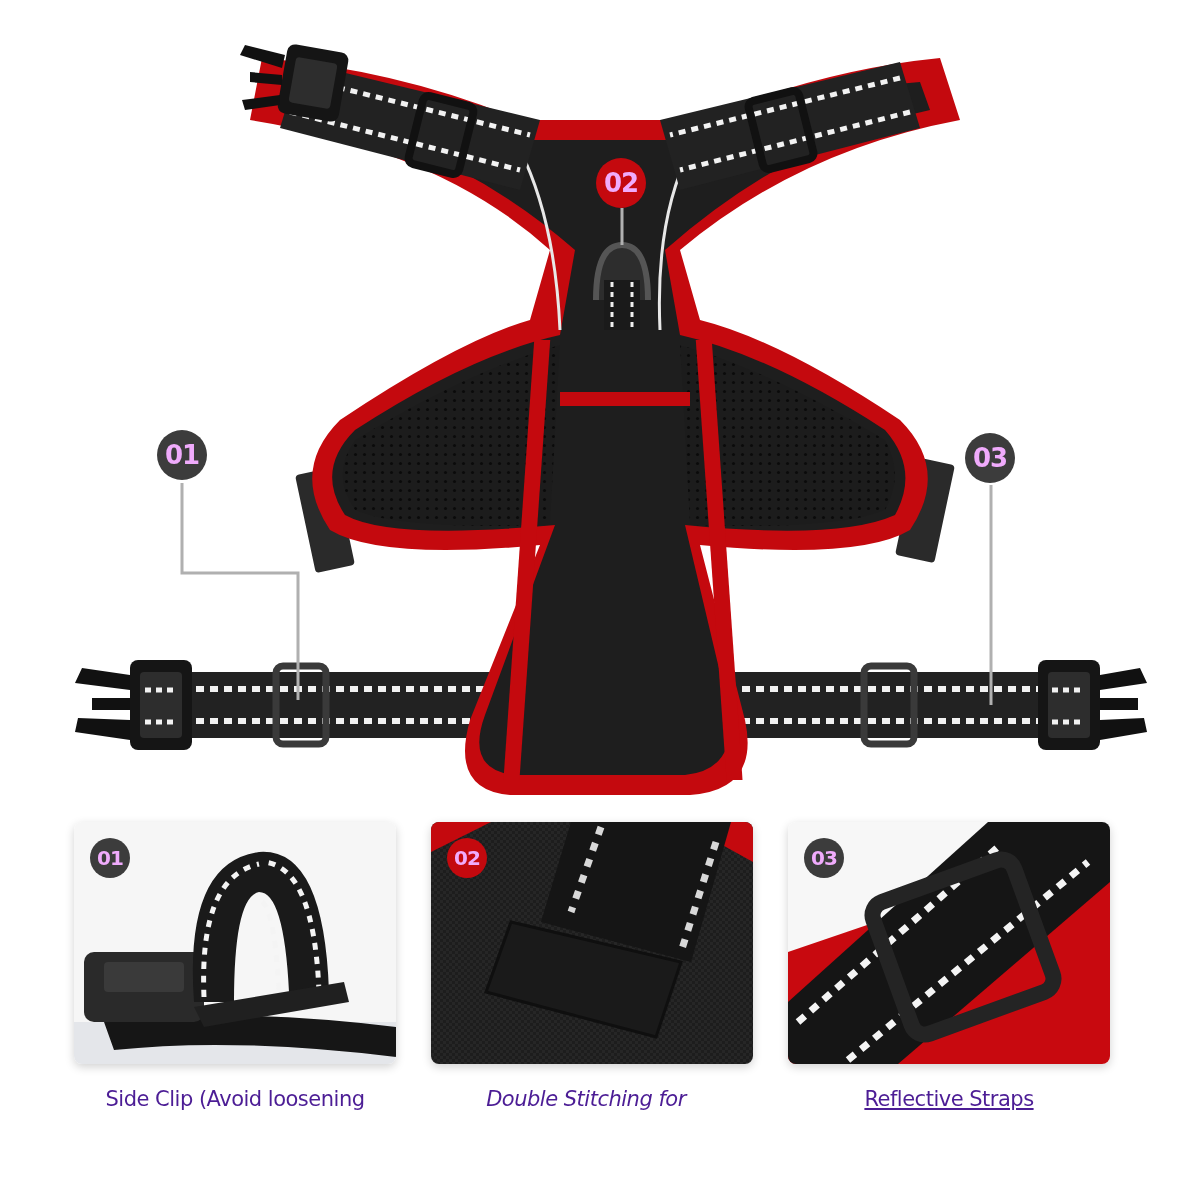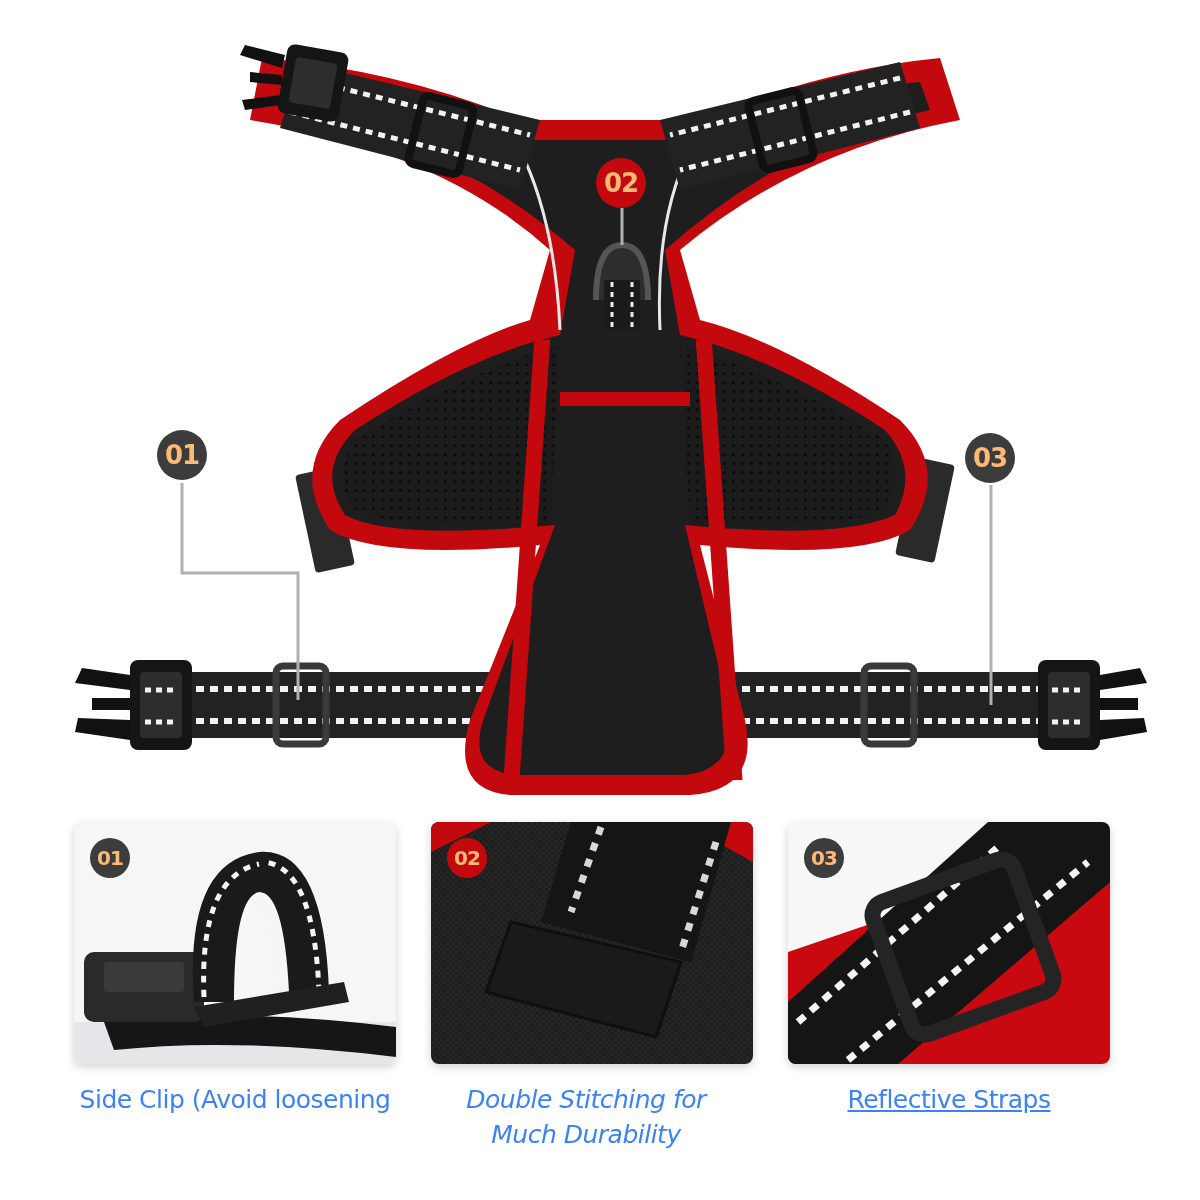--- a/index.html
+++ b/index.html
@@ -1,37 +1,37 @@
 <!DOCTYPE html>
 <html><head>
   <meta charset="utf-8">
   <style>
     html, body { margin: 0; padding: 0; background: #ffffff; }
     body { width: 1200px; height: 1200px; position: relative; overflow: hidden; font-family: "Liberation Sans", "DejaVu Sans", sans-serif; }
     .hero { position: absolute; left: 0; top: 0; width: 1200px; height: 800px; }
     .hero svg { position: absolute; left: 0; top: 0; }
     .badge {
       position: absolute; width: 50px; height: 50px; border-radius: 50%;
-      color: #fdba74; font-weight: bold; font-size: 26px; line-height: 50px;
+      color: #f0abfc; font-weight: bold; font-size: 26px; line-height: 50px;
       text-align: center; letter-spacing: -1px;
       font-family: "DejaVu Sans", "Liberation Sans", sans-serif;
     }
     .badge.dark { background: #3c3c3c; }
     .badge.red { background: #c4090e; }
     .badge.small { width: 40px; height: 40px; line-height: 40px; font-size: 20px; }
     .card {
       position: absolute; top: 822px; width: 322px; height: 242px;
       border-radius: 8px; overflow: hidden;
       box-shadow: 0 3px 10px rgba(0,0,0,0.18);
     }
     .card svg { position: absolute; left: 0; top: 0; }
     .card .badge { left: 16px; top: 16px; }
     .caption {
       position: absolute; top: 1082px; width: 340px; text-align: center;
-      color: #3b82f6; font-size: 25px; line-height: 35px;
+      color: #4c1d95; font-size: 21px; line-height: 35px;
       font-family: "DejaVu Sans", "Liberation Sans", sans-serif;
       letter-spacing: -0.5px;
     }
   </style>
 </head>
 <body>
 
 <div class="hero">
   <svg width="1200" height="800" viewBox="0 0 1200 800">
     <defs>
@@ -198,17 +198,16 @@
     <rect x="100" y="55" width="150" height="140" rx="14" fill="none" stroke="#242424" stroke-width="16" transform="rotate(-20 175 125)"></rect>
   </svg>
   <div class="badge dark small">03</div>
 </div>
 
 <div class="caption" style="left:65px;">
   <div>Side Clip (Avoid loosening</div>
 </div>
 <div class="caption" style="left:416px;font-style:italic;">
   <div>Double Stitching for</div>
-  <div>Much Durability</div>
 </div>
 <div class="caption" style="left:779px;text-decoration:underline;">
   <div>Reflective Straps</div>
 </div>
 
 </body></html>

